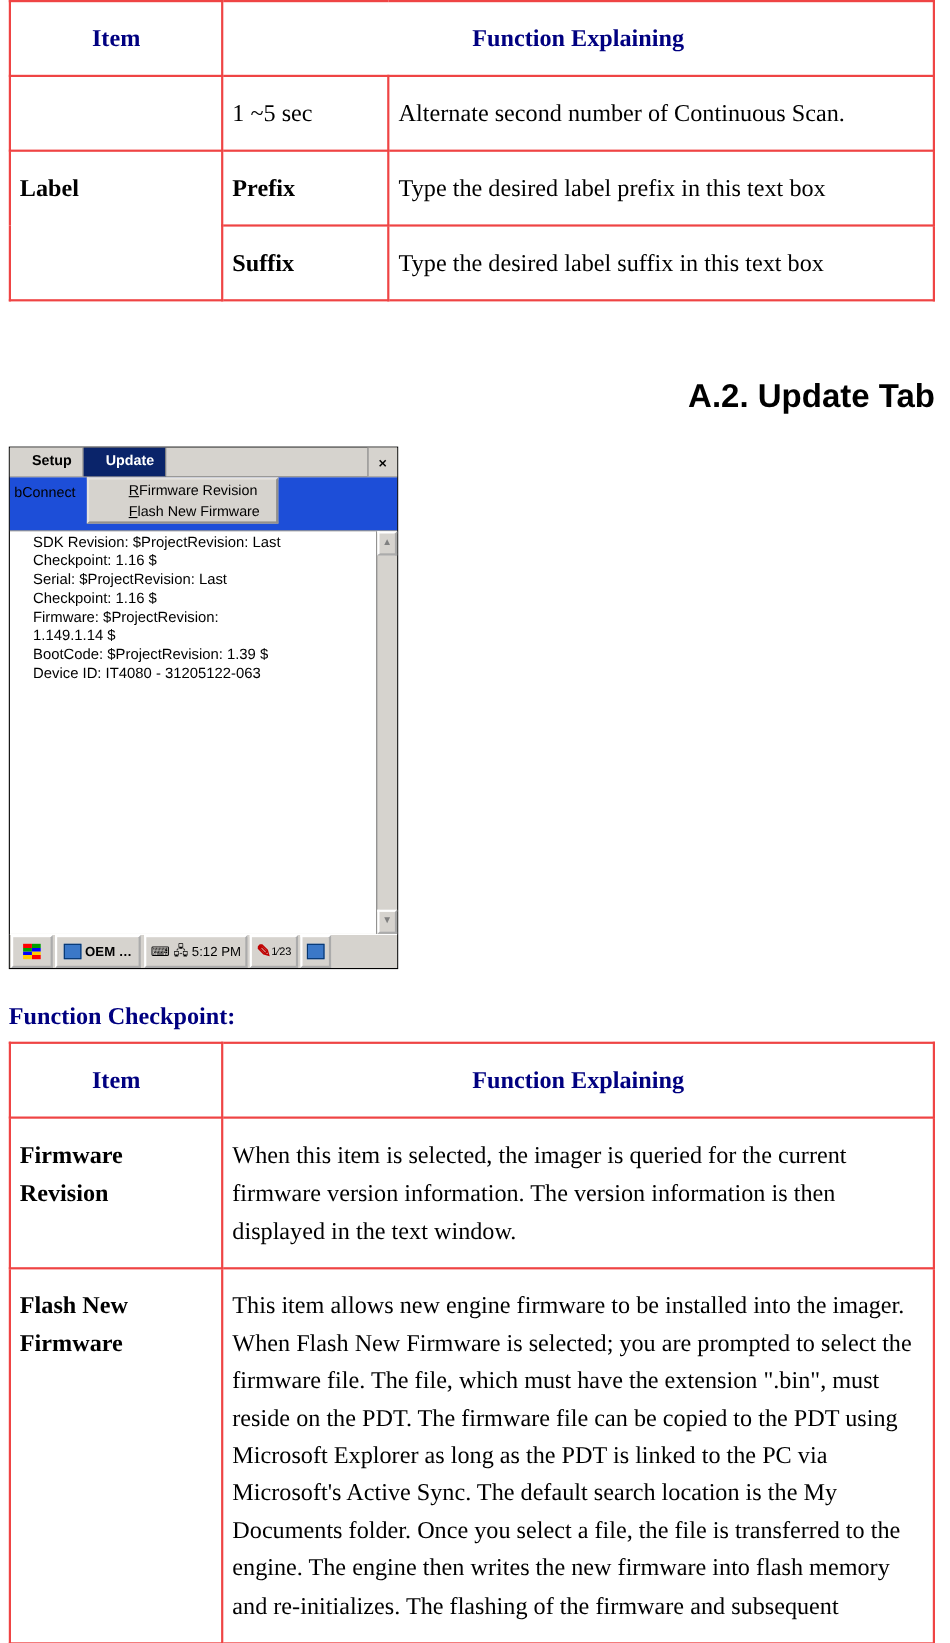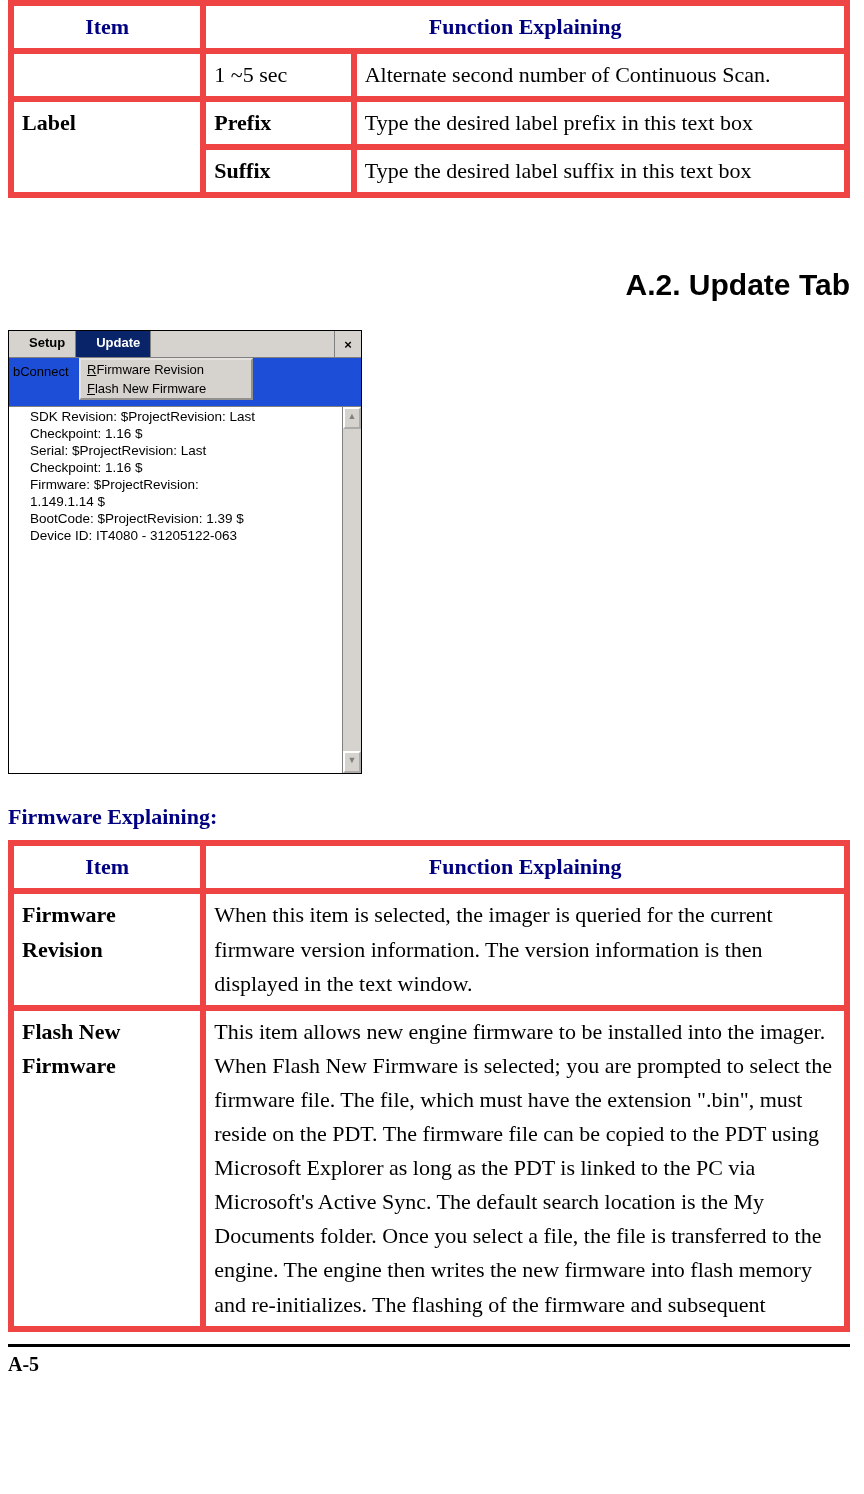--- a/index.html
+++ b/index.html
@@ -12,22 +12,22 @@
   }
   .page {
     padding: 0 14px 0 8px;
   }
   table.doc-table {
     border-collapse: collapse;
     width: 100%;
     font-size: 22px;
   }
   table.doc-table td, table.doc-table th {
-    border: 6px solid #ef4444;
-    padding: 4px 8px;
+    border: 2px solid #ef4444;
+    padding: 16px 8px;
     text-align: left;
     vertical-align: top;
     line-height: 1.55;
   }
   table.doc-table th {
     font-weight: bold;
     text-align: center;
     color: #000080;
   }
   .col-item { width: 23%; }
@@ -92,20 +92,21 @@
     position: absolute;
     top: 0;
     left: 70px;
     width: 170px;
     background: #d6d3ce;
     border: 2px outset #e6e3de;
   }
   .dropdown-menu div {
     padding: 2px 6px;
     font-size: 13px;
+    margin-left: 30px;
   }
   .behind-label {
     padding: 6px 4px;
     font-size: 13px;
   }
   .textarea-block {
     border-top: 1px solid #808080;
     display: flex;
   }
   .textarea-content {
@@ -228,23 +229,43 @@
 Checkpoint: 1.16 $
 Firmware: $ProjectRevision:
 1.149.1.14 $
 BootCode: $ProjectRevision: 1.39 $
 Device ID: IT4080 - 31205122-063</div>
       <div class="scrollbar">
         <div class="scroll-btn">▲</div>
         <div class="scroll-btn">▼</div>
       </div>
     </div>
+    <div class="taskbar">
+      <div class="tb-seg tb-start">
+          <span class="winflag"></span>
+        </div>
+      <div class="tb-seg tb-app">
+        <span class="blue-box"></span>&nbsp;<span>OEM …</span>
+      </div>
+      <div class="tb-seg tb-sys">
+        <span>⌨</span>&nbsp;
+        <span>🖧</span>&nbsp;
+        <span>5:12 PM</span>
+      </div>
+      <div class="tb-seg">
+        <span class="red-pen">✎</span>
+          <sub>1⁄23</sub>
+      </div>
+      <div class="tb-seg">
+        <span class="blue-box"></span>
+      </div>
+    </div>
   </div>
 
-  <div class="sub-heading">Firmware Explaining:</div>
+  <div class="sub-heading">Function Checkpoint:</div>
 
   <table class="doc-table">
     <tbody>
         <tr>
       <th class="col-item">Item</th>
       <th>Function Explaining</th>
     </tr>
     <tr>
       <td class="bold">Firmware Revision</td>
       <td>When this item is selected, the imager is queried for the current firmware version information. The version information is then displayed in the text window.</td>

